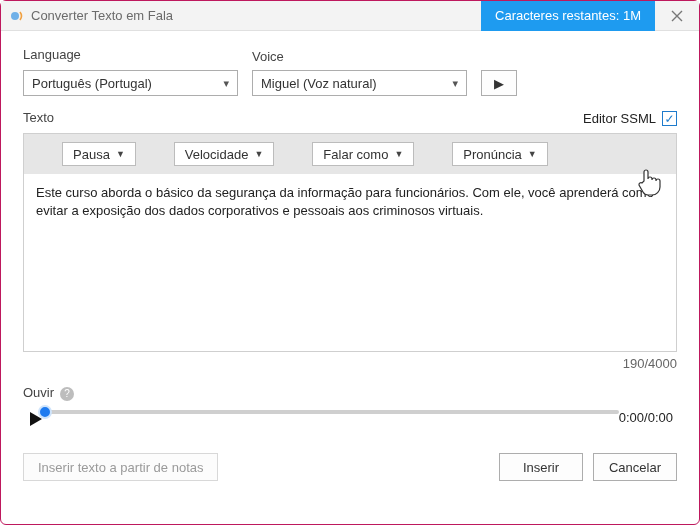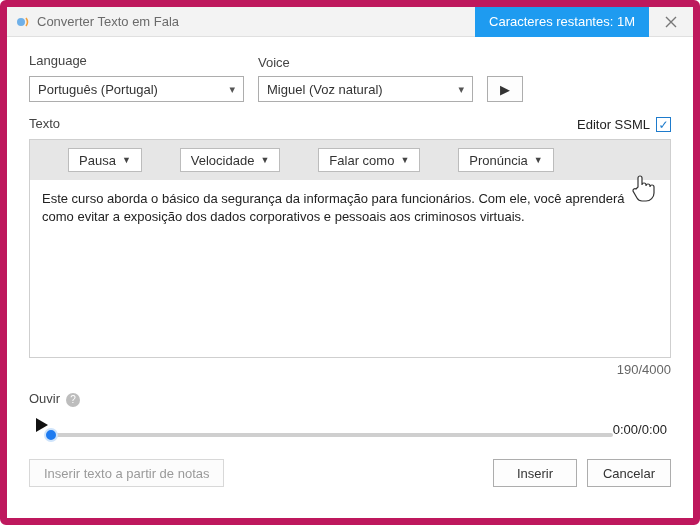--- a/index.html
+++ b/index.html
@@ -7,21 +7,21 @@
     font-family: "Segoe UI", Arial, sans-serif;
     font-size: 13px;
     color: #333;
     background: #fff;
     width: 700px;
     height: 525px;
     overflow: hidden;
   }
   .window {
     width: 700px; height: 525px;
-    border: 7px solid #be185d;
+    border: 1px solid #be185d;
     border-radius: 6px;
     display: flex;
     flex-direction: column;
   }
   .titlebar {
     height: 30px;
     background: #f3f3f3;
     border-bottom: 1px solid #e0e0e0;
     display: flex;
     align-items: center;
@@ -132,21 +132,21 @@
   }
 
   .ouvir-row { display: flex; align-items: center; gap: 6px; margin-top: 14px; }
   .q-icon {
     width: 14px; height: 14px; border-radius: 50%;
     background: #bdbdbd; color: #fff; font-size: 10px;
     display: inline-flex; align-items: center; justify-content: center;
   }
 
   .player {
-    display: flex; align-items: flex-end; gap: 0;
+    display: flex; align-items: flex-start; gap: 0;
     margin-top: 8px;
     padding: 0 4px;
   }
   .play-btn { cursor: pointer; }
   .track {
     flex: 1; height: 4px; background: #cfcfcf; border-radius: 2px;
     position: relative;
   }
   .thumb {
     position: absolute; left: 0; top: 50%; transform: translate(-50%,-50%);

